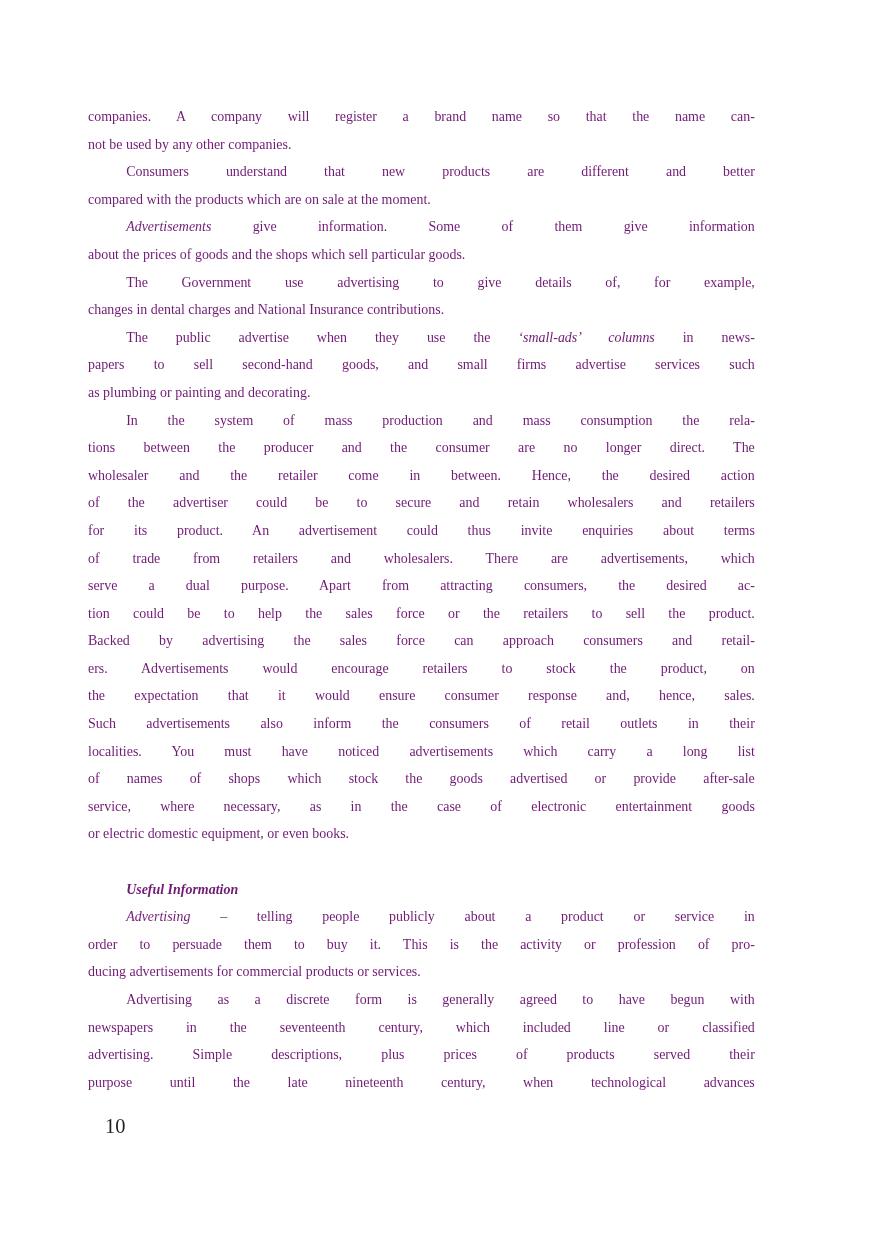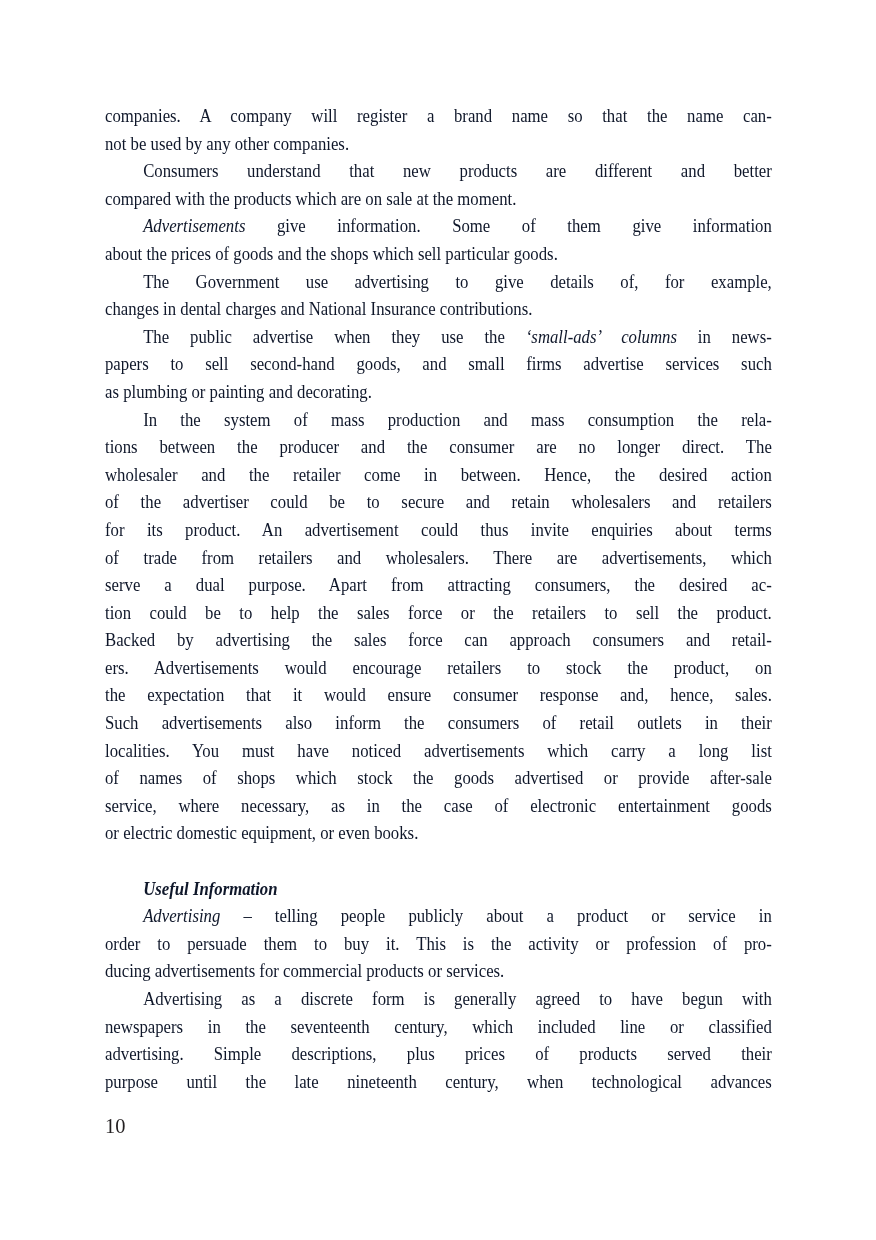--- a/index.html
+++ b/index.html
@@ -1,20 +1,20 @@
 <!DOCTYPE html>
 <html><head>
 <meta charset="utf-8">
 <style>
   html, body { margin: 0; padding: 0; background: #ffffff; }
   body { width: 876px; height: 1240px; position: relative; overflow: hidden; }
   .page {
-    position: absolute; left: 105px; top: 103px; width: 667px;
+    position: absolute; left: 88px; top: 103px; width: 667px;
     font-family: "Liberation Serif", serif;
-    font-size: 18px; color: #0f172a;
+    font-size: 15px; color: #701a75;
   }
   .line {
     height: 27.6px; line-height: 27.6px; white-space: nowrap;
     transform: scaleX(0.93); transform-origin: left center;
   }
   .just { text-align: justify; text-align-last: justify; width: 717px; }
   .indent { padding-left: 41px; }
   .indent.just { width: 676px; }
   .gap { height: 27.6px; }
   .heading { font-weight: bold; font-style: italic; }

